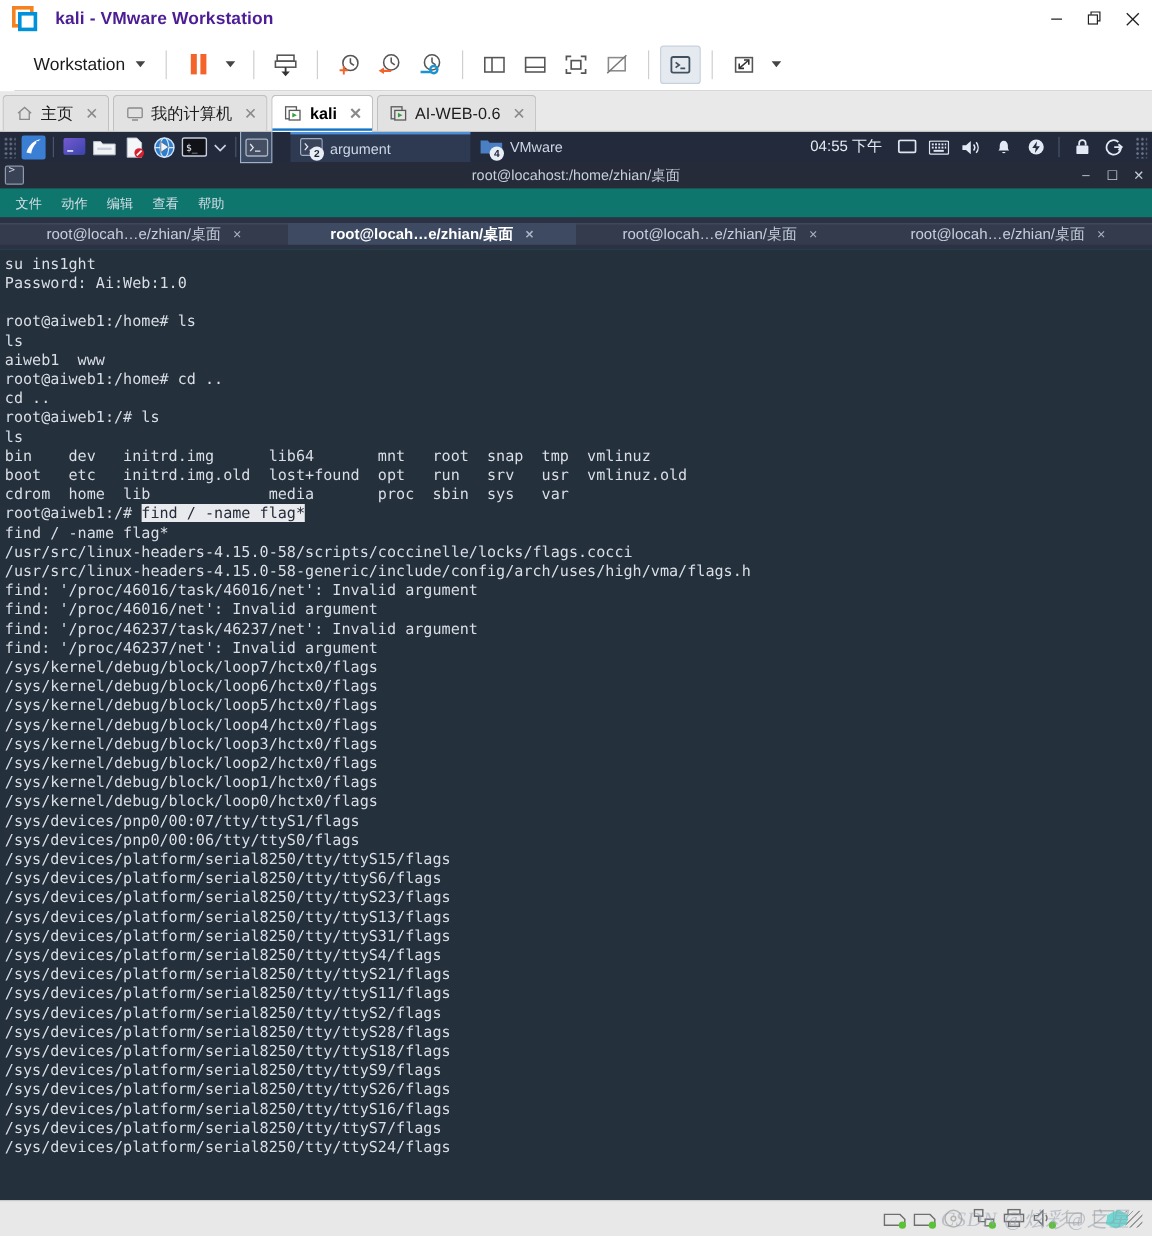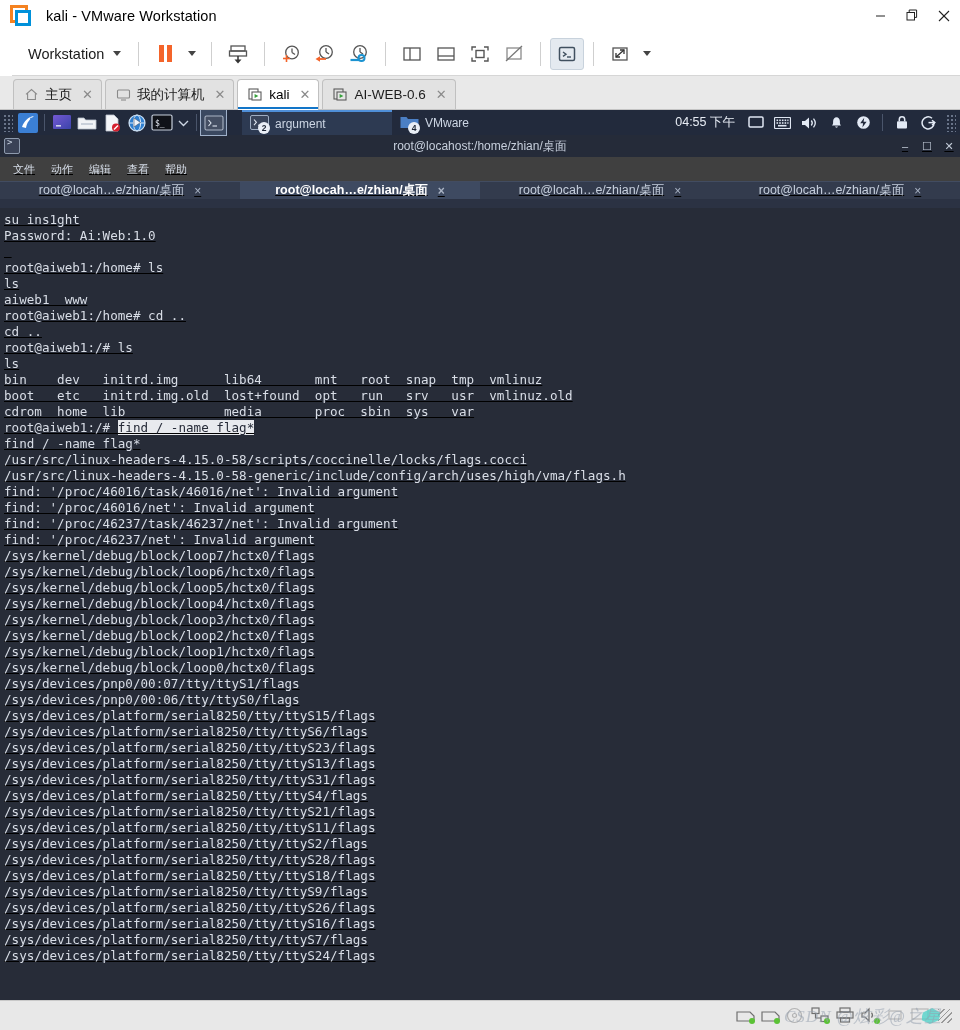--- a/index.html
+++ b/index.html
@@ -22,21 +22,21 @@
   .vm-logo { width: 22px; height: 22px; position: relative; flex: 0 0 22px; }
   .vm-logo .sq-o {
     position: absolute; left: 0; top: 0; width: 18px; height: 18px;
     border: 3px solid #f58220;
   }
   .vm-logo .sq-b {
     position: absolute; left: 5px; top: 5px; width: 16px; height: 16px;
     border: 3px solid #0091da; background: #ffffff;
   }
   .vm-title-text {
-    margin-left: 14px; font-size: 14.5px; color: #000000; letter-spacing: .1px;
+    margin-left: 14px; font-size: 14.5px; color: #4c1d95; letter-spacing: .1px; font-weight: bold;
   }
   .vm-winctrls { margin-left: auto; display: flex; height: 32px; }
   .vm-wc {
     width: 32px; height: 32px; display: flex; align-items: center; justify-content: center;
     color: #222; font-size: 13px;
   }
 
   
   .vm-toolbar {
     height: 44px; flex: 0 0 44px;
@@ -59,30 +59,30 @@
     width: 34px; height: 32px; display: flex; align-items: center; justify-content: center;
     border-radius: 3px; position: relative;
   }
   .tb-btn.active { background: #e4eaf0; border: 1px solid #c8d2dc; }
   .pause-ic { display: flex; gap: 3px; }
   .pause-ic i { display: block; width: 5px; height: 17px; background: #f4642a; }
 
   
   .vm-tabs {
     height: 34px; flex: 0 0 34px; display: flex; align-items: flex-end;
-    background: #e9e9e9; border-bottom: 1px solid #c4c4c4; padding-left: 13px;
+    background: #e9e9e9; border-bottom: 1px solid #c4c4c4; padding-left: 2px;
   }
   .vm-tab {
     height: 30px; display: flex; align-items: center; gap: 6px;
     padding: 0 8px 0 10px; margin-right: 3px;
     background: #e2e2e2; border: 1px solid #c0c0c0; border-bottom: none;
     border-radius: 4px 4px 0 0; font-size: 13.5px; color: #1c1c1c;
     position: relative;
   }
-  .vm-tab.sel { background: #ffffff; color: #000; font-weight: normal; margin-top: 36px; }
+  .vm-tab.sel { background: #ffffff; color: #000; font-weight: bold; margin-top: 36px; }
   .vm-tab.sel::after {
     content: ""; position: absolute; left: 0; right: 0; bottom: -1px; height: 1px; background: #fff;
   }
   .vm-tab .tabx { color: #8a8a8a; font-size: 13px; margin-left: 4px; }
   .vm-tab-ico { width: 15px; height: 15px; position: relative; flex: 0 0 15px; }
   .tab-underline {
     position: absolute; left: 0; right: 0; bottom: -1px; height: 3px; background: #1275c8;
   }
 
   
@@ -133,23 +133,22 @@
     border-radius: 50%; background: #e9eef6; color: #1c2433;
     font-size: 8.5px; line-height: 12px; text-align: center; font-weight: bold;
   }
   .clock { font-size: 12.5px; color: #e7ecf4; margin: 0 6px; }
   .tray { display: flex; align-items: center; gap: 2px; margin-left: auto; padding-right: 2px; }
   .tray .pbtn svg { display: block; }
 
   
   .term-win {
     position: absolute; left: 0; top: 25px; right: 0; bottom: 0;
-    background: #404040; display: flex; flex-direction: column;
+    background: #0f766e; display: flex; flex-direction: column;
     z-index: 4;
-    text-decoration: underline;
   }
   .term-titlebar {
     height: 22px; flex: 0 0 22px; display: flex; align-items: center;
     background: #252b39; color: #c9d1de; font-size: 12px; position: relative;
   }
   .term-icon-sm {
     width: 16px; height: 16px; margin-left: 4px; border: 1px solid #8e9aad;
     border-radius: 2px; background: #3a4256; position: relative; flex: 0 0 16px;
   }
   .term-icon-sm::before {
@@ -166,21 +165,21 @@
     color: #c3ccd9; font-size: 11px;
   }
 
   .term-menubar {
     height: 24px; flex: 0 0 24px; display: flex; align-items: center;
     padding-left: 6px; gap: 2px; color: #d7dee9; font-size: 11px;
   }
   .term-menubar span { padding: 2px 7px; border-radius: 2px; }
 
   .term-tabs {
-    height: 27px; flex: 0 0 27px; display: flex; align-items: flex-start;
+    height: 27px; flex: 0 0 27px; display: flex; align-items: center;
     background: #2b3243; gap: 0;
   }
   .term-tab {
     flex: 1 1 0; display: flex; align-items: center; justify-content: center;
     gap: 10px; background: #333b4d; color: #c6cfdd; font-size: 12.5px;
     border-top: 1px solid #424c61; position: relative;
   }
   .term-tab.sel { background: #3e4a61; color: #ffffff; font-weight: bold; }
   .term-tab .ttx { font-size: 12px; color: #a9b3c4; }
 

